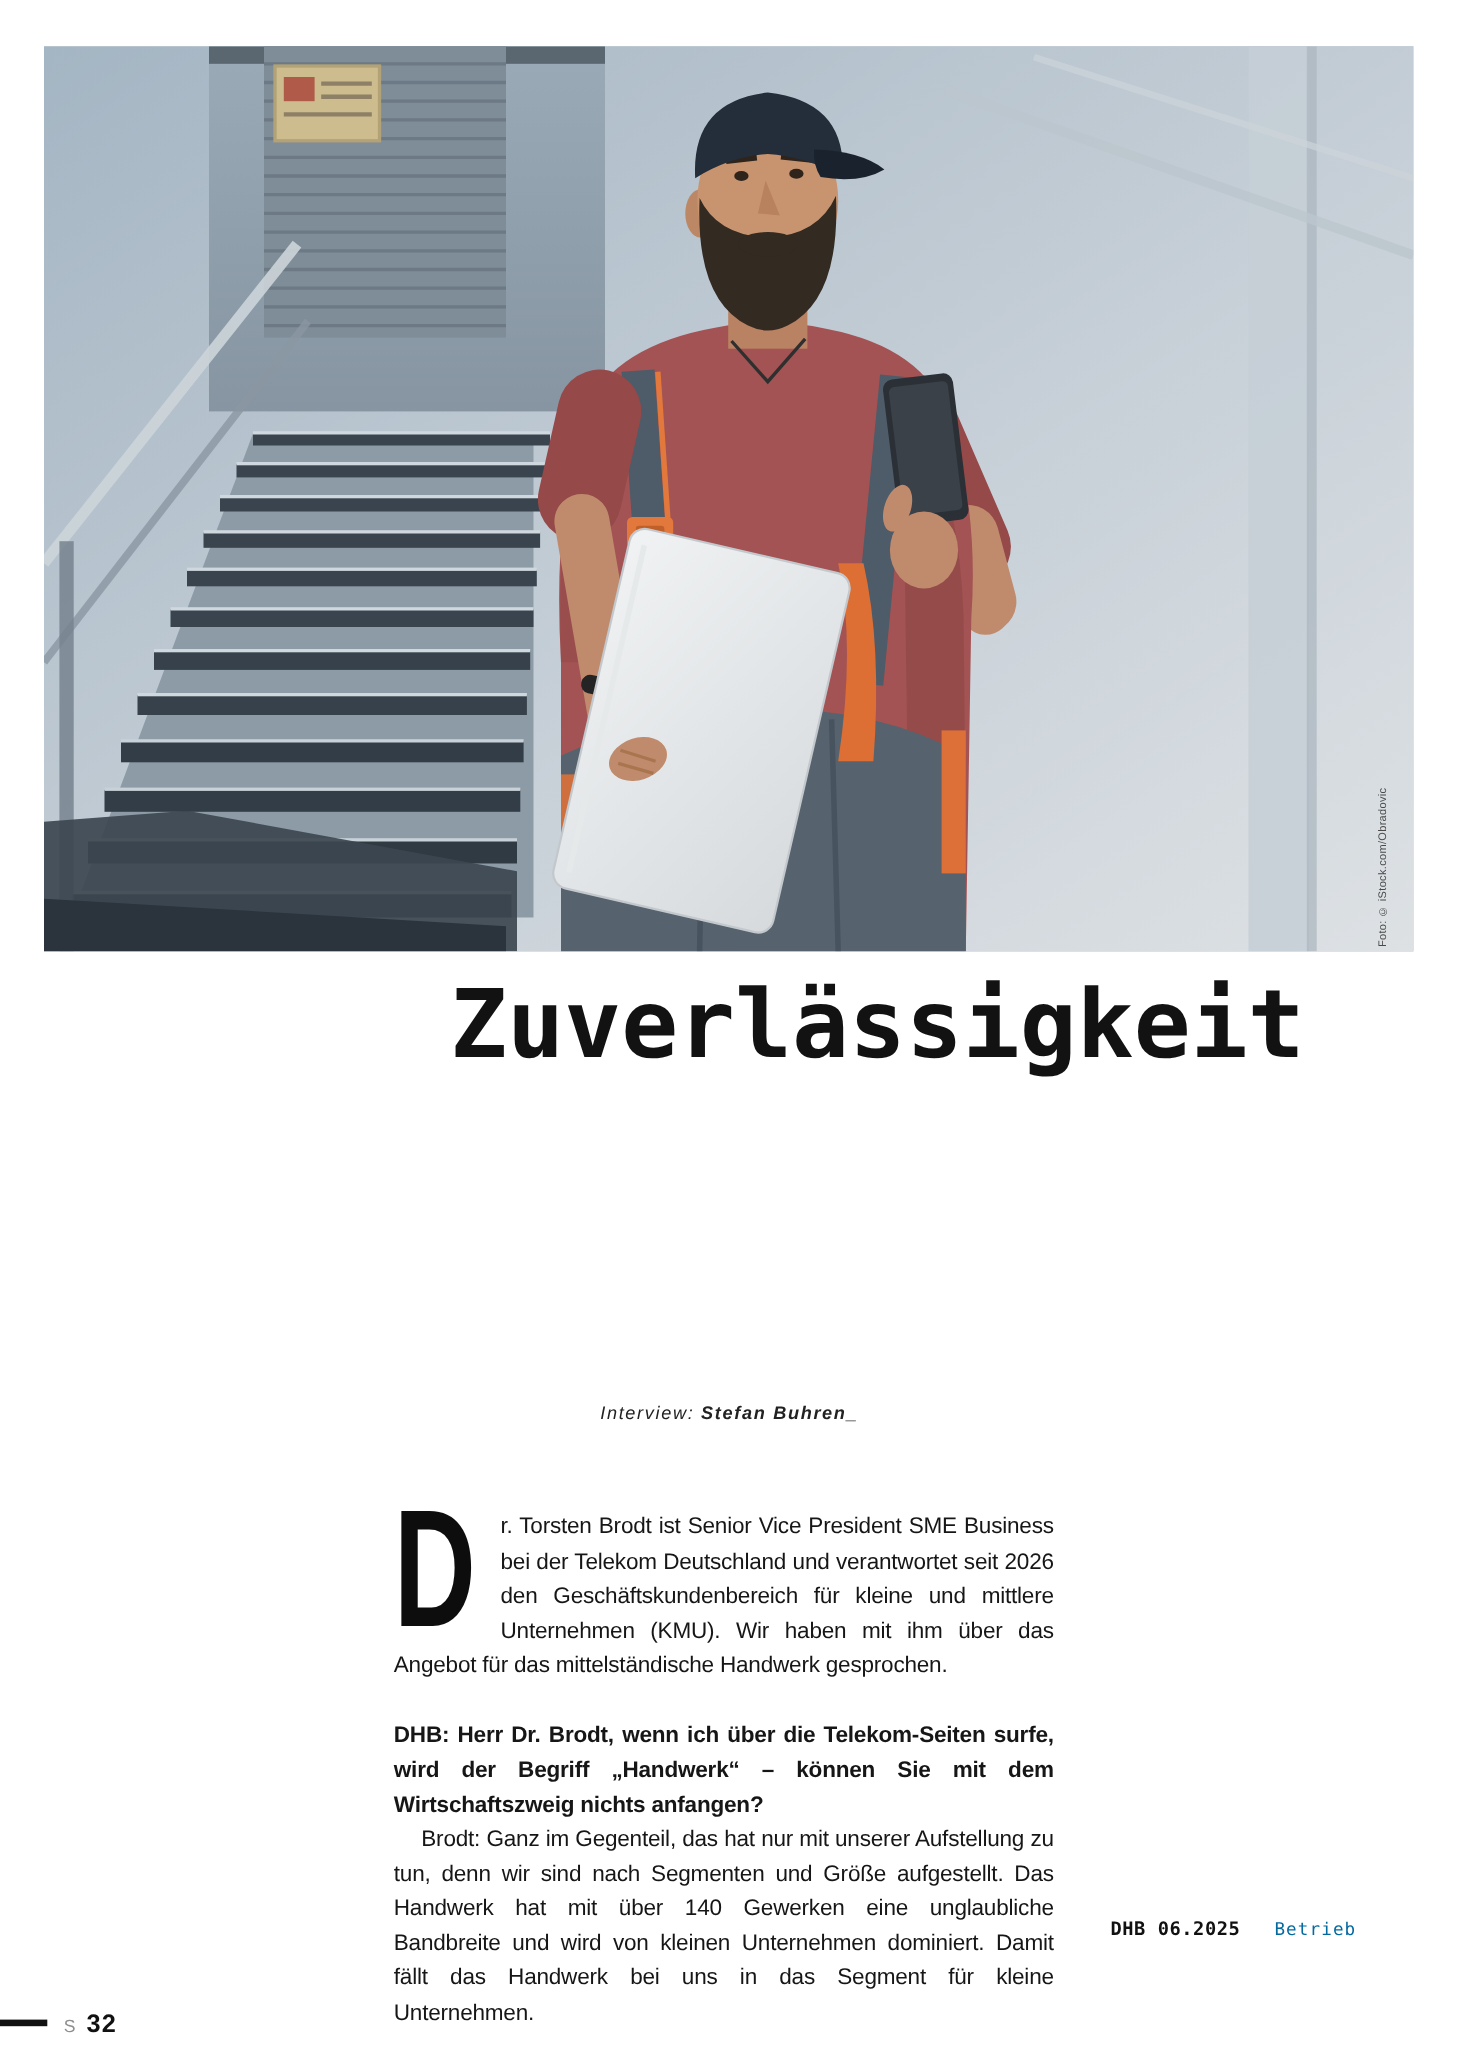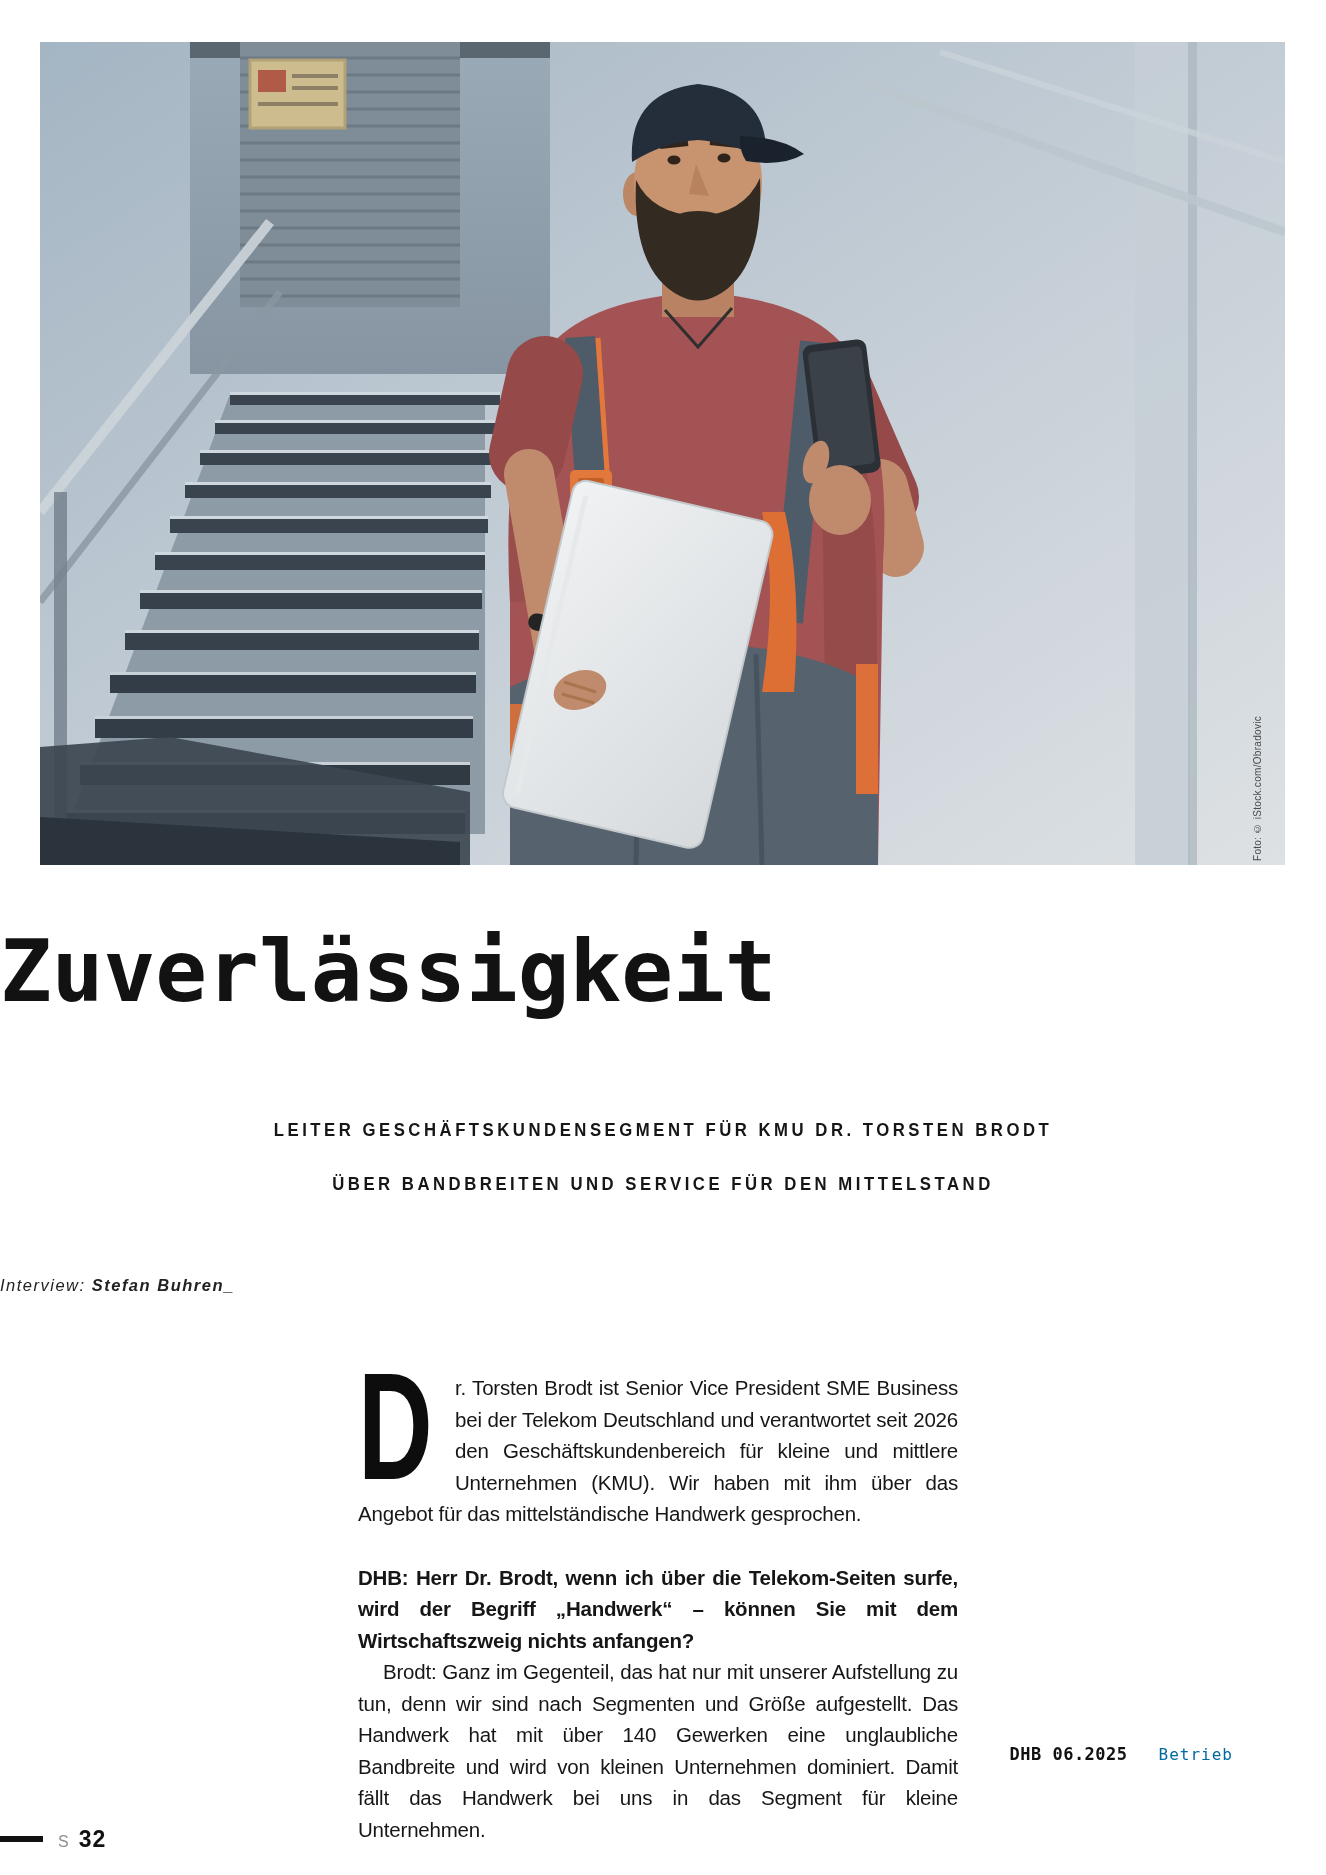--- a/index.html
+++ b/index.html
@@ -13,29 +13,29 @@
   .caption-box{position:absolute;left:0;top:377px;width:240px;height:85px;background:#ffffff;
                box-sizing:border-box;padding:9px 6px 0 40px;}
   .caption-line{display:block;white-space:nowrap;font-size:13.5px;font-weight:bold;
                 line-height:22px;color:#111;letter-spacing:-0.2px;}
 
   .photo-credit{position:absolute;left:1252px;top:743px;height:118px;
                 writing-mode:vertical-rl;transform:rotate(180deg);
                 font-size:10px;color:#4a4a4a;letter-spacing:0.3px;white-space:nowrap;}
 
   
-  .title{position:absolute;left:0;top:923px;width:1186px;text-align:left;}
+  .title{position:absolute;left:0;top:884px;width:1186px;text-align:right;}
   .title-line{display:block;white-space:nowrap;font-family:"DejaVu Sans Mono",monospace;
               font-weight:700;font-size:86px;line-height:97px;letter-spacing:0px;color:#121212;}
 
   .subtitle{position:absolute;left:0;top:1103px;width:1326px;text-align:center;}
   .subtitle-line{display:block;white-space:nowrap;font-weight:700;font-size:19px;line-height:54px;
                  letter-spacing:4px;color:#161616;transform:scaleX(0.88);transform-origin:center;}
 
-  .interview{position:absolute;left:0;top:1276px;width:1326px;text-align:left;
+  .interview{position:absolute;left:0;top:1276px;width:1326px;text-align:center;
              font-style:italic;font-size:16.5px;letter-spacing:1.5px;color:#222;}
   .interview b{font-weight:700;}
 
   
   .article{position:absolute;left:358px;top:1372px;width:600px;
            font-size:20.5px;line-height:31.5px;letter-spacing:-0.2px;text-align:justify;color:#161616;}
   .article p{margin:0;}
   .p-question{font-weight:700;margin-top:32px !important;}
   .p-answer{text-indent:25px;}
 
@@ -207,24 +207,20 @@
     </svg>
   </div>
 
 
   <div class="photo-credit">Foto: © iStock.com/Obradovic</div>
 
   <div class="title">
     <span class="title-line">Zuverlässigkeit</span>
   </div>
 
-  <div class="subtitle">
-    <span class="subtitle-line">LEITER GESCHÄFTSKUNDENSEGMENT FÜR KMU DR. TORSTEN BRODT</span>
-    <span class="subtitle-line">ÜBER BANDBREITEN UND SERVICE FÜR DEN MITTELSTAND</span>
-  </div>
 
   <div class="interview">
     <span>Interview: </span><b>Stefan Buhren_</b>
   </div>
 
   <div class="article">
     <p class="p-intro"><span class="dropcap">
           <span class="dropcap-glyph">D</span>
         </span><span>r. Torsten Brodt ist Senior Vice President SME Business bei der Telekom Deutschland und verantwortet seit 2026 den Geschäftskundenbereich für kleine und mittlere Unternehmen (KMU). Wir haben mit ihm über das Angebot für das mittelständische Handwerk gesprochen.</span></p>
     <p class="p-question">DHB: Herr Dr. Brodt, wenn ich über die Telekom-Seiten surfe, wird der Begriff „Handwerk“ – können Sie mit dem Wirtschaftszweig nichts anfangen?</p>

